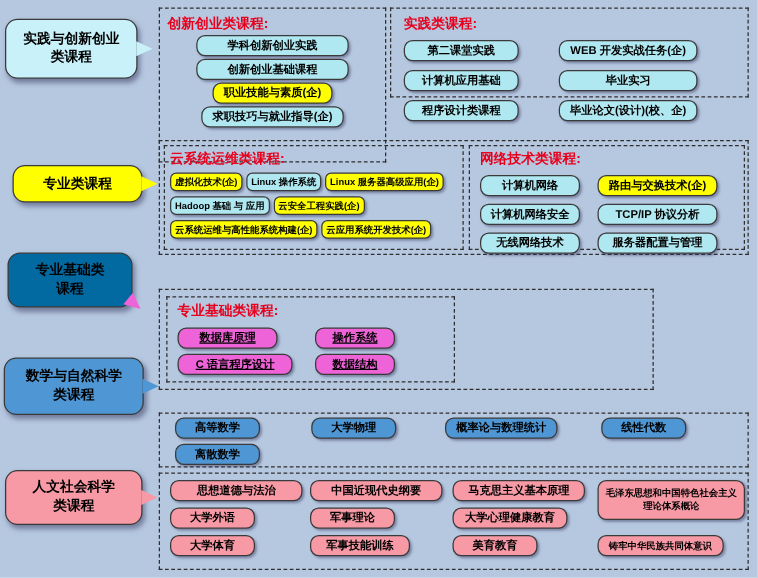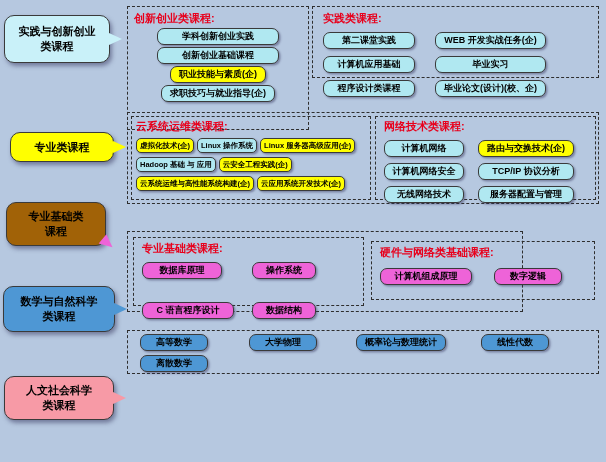--- a/index.html
+++ b/index.html
@@ -30,39 +30,39 @@
   .y { background:#ffff00; }
   .m { background:#ee63d8; }
   .b { background:#4e97d4; }
   .p { background:#f79aa6; }
   .sm { height:15px; font-size:7.5px; padding:0 3px; border-radius:5px; }
   .w64 { width:64px; } .w68 { width:68px; } .w80 { width:80px; }
   .w92 { width:92px; } .w106 { width:106px; } .w122 { width:122px; }
 
   .col { display:flex; flex-direction:column; align-items:center; gap:2px; margin-top:2px; }
   .row { display:flex; gap:3px; margin-top:4px; }
-  .grid2 { display:grid; grid-template-columns:max-content max-content; gap:7px 20px; margin-top:6px; }
+  .grid2 { display:grid; grid-template-columns:max-content max-content; gap:7px 32px; margin-top:6px; }
   .g-practical .btn:nth-child(odd) { width:92px; }
   .g-network  { gap:6px 14px; }
   .g-network .btn:nth-child(odd) { width:80px; }
-  .g-basic { gap:23px 18px; }
+  .g-basic { gap:4px 18px;text-decoration:underline; }
   .g-math { display:grid; grid-template-columns:109px 107px 125px auto; grid-auto-rows:17px; row-gap:4px; justify-items:start; }
   .g-hum  { display:grid; grid-template-columns:112px 114px 116px auto; grid-auto-rows:17px; row-gap:5px; justify-items:start; align-items:start; }
   .tall { grid-row:span 2; height:32px; width:118px; white-space:normal; text-align:center;
           font-size:7.5px; line-height:1.35; padding:1px 4px; }
   .tiny { font-size:7.5px; }
 
   
   .callout { position:absolute; border:1.3px solid #3a3a3a; border-radius:10px;
              display:flex; align-items:center; justify-content:center; text-align:center;
              font-weight:bold; font-size:11px; line-height:1.35;
              box-shadow:2px 3px 4px rgba(50,50,90,.5); }
   .co1 { left:4px;  top:15px;  width:106px; height:48px; padding:4px 12px; background:#c9f1f9; }
   .co2 { left:10px; top:132px; width:104px; height:30px; padding:4px 8px;  background:#ffff00; }
-  .co3 { left:6px;  top:202px; width:100px; height:44px; padding:4px 20px; background:#a16207; }
+  .co3 { left:6px;  top:202px; width:100px; height:44px; padding:4px 20px; background:#0369a1; }
   .co4 { left:3px;  top:286px; width:112px; height:46px; padding:4px 15px; background:#4e97d4; }
   .co5 { left:4px;  top:376px; width:110px; height:44px; padding:20px 18px; background:#f79aa6; }
   .tail { position:absolute; width:0; height:0; border-top:6px solid transparent; border-bottom:6px solid transparent; }
   .tail-r { right:-13px; top:50%; transform:translateY(-50%); }
   .t1 { border-left:13px solid #c9f1f9; }
   .t2 { border-left:13px solid #ffff00; }
   .t3 { border-left:13px solid #ee63d8; right:-9px; bottom:-4px; transform:rotate(40deg); }
   .t4 { border-left:13px solid #4e97d4; }
   .t5 { border-left:13px solid #f79aa6; }
 </style>
@@ -147,33 +147,41 @@
   <div class="box s3">
     <div class="box s3a">
       <div class="gtitle">专业基础类课程:</div>
       <div class="grid2 g-basic">
         <div class="btn m w80">数据库原理</div>
         <div class="btn m w64">操作系统</div>
         <div class="btn m w92">C 语言程序设计</div>
         <div class="btn m w64">数据结构</div>
       </div>
     </div>
-    <div class="box s3b">
-      <div class="gtitle">硬件与网络类基础课程:</div>
-      <div class="row" style="gap:22px; margin-top:8px;">
-        <div class="btn m w92">计算机组成原理</div>
-        <div class="btn m w68">数字逻辑</div>
-      </div>
-    </div>
   </div>
 
   <div class="box s4">
     <div class="g-math">
       <div class="btn b w68">高等数学</div>
       <div class="btn b w68">大学物理</div>
       <div class="btn b">概率论与数理统计</div>
       <div class="btn b w68">线性代数</div>
       <div class="btn b w68">离散数学</div>
     </div>
   </div>
 
+  <div class="box s5">
+    <div class="g-hum">
+      <div class="btn p w106">思想道德与法治</div>
+      <div class="btn p w106">中国近现代史纲要</div>
+      <div class="btn p w106">马克思主义基本原理</div>
+      <div class="btn p tall">毛泽东思想和中国特色社会主义理论体系概论</div>
+      <div class="btn p w68">大学外语</div>
+      <div class="btn p w68">军事理论</div>
+      <div class="btn p w92">大学心理健康教育</div>
+      <div class="btn p w68">大学体育</div>
+      <div class="btn p w80">军事技能训练</div>
+      <div class="btn p w68">美育教育</div>
+      <div class="btn p tiny">铸牢中华民族共同体意识</div>
+    </div>
+  </div>
 
 </div>
 
 </body></html>

